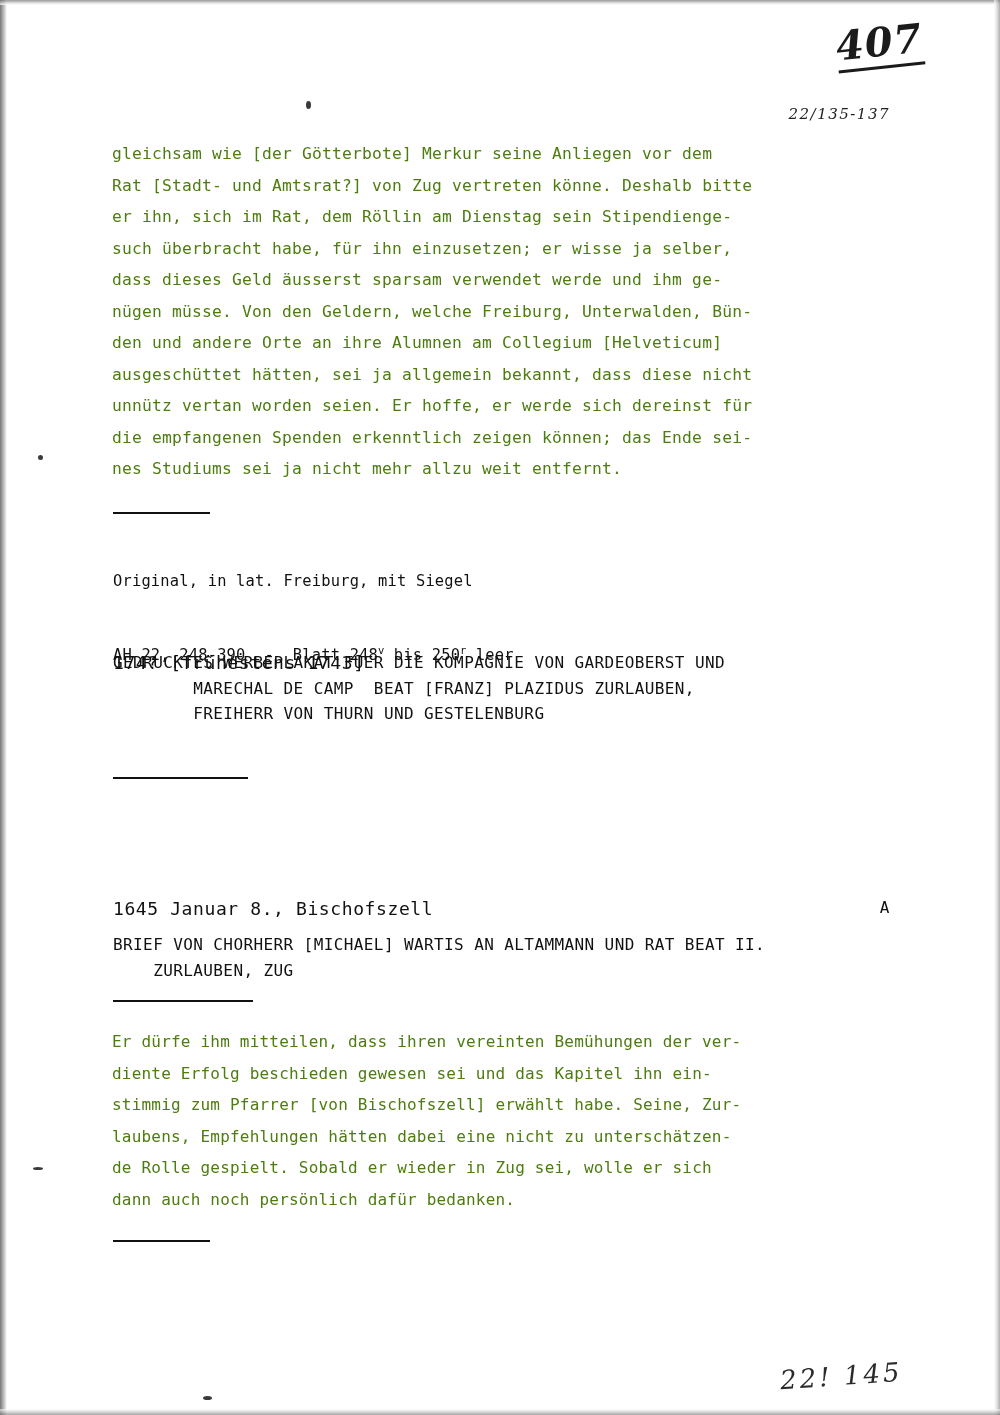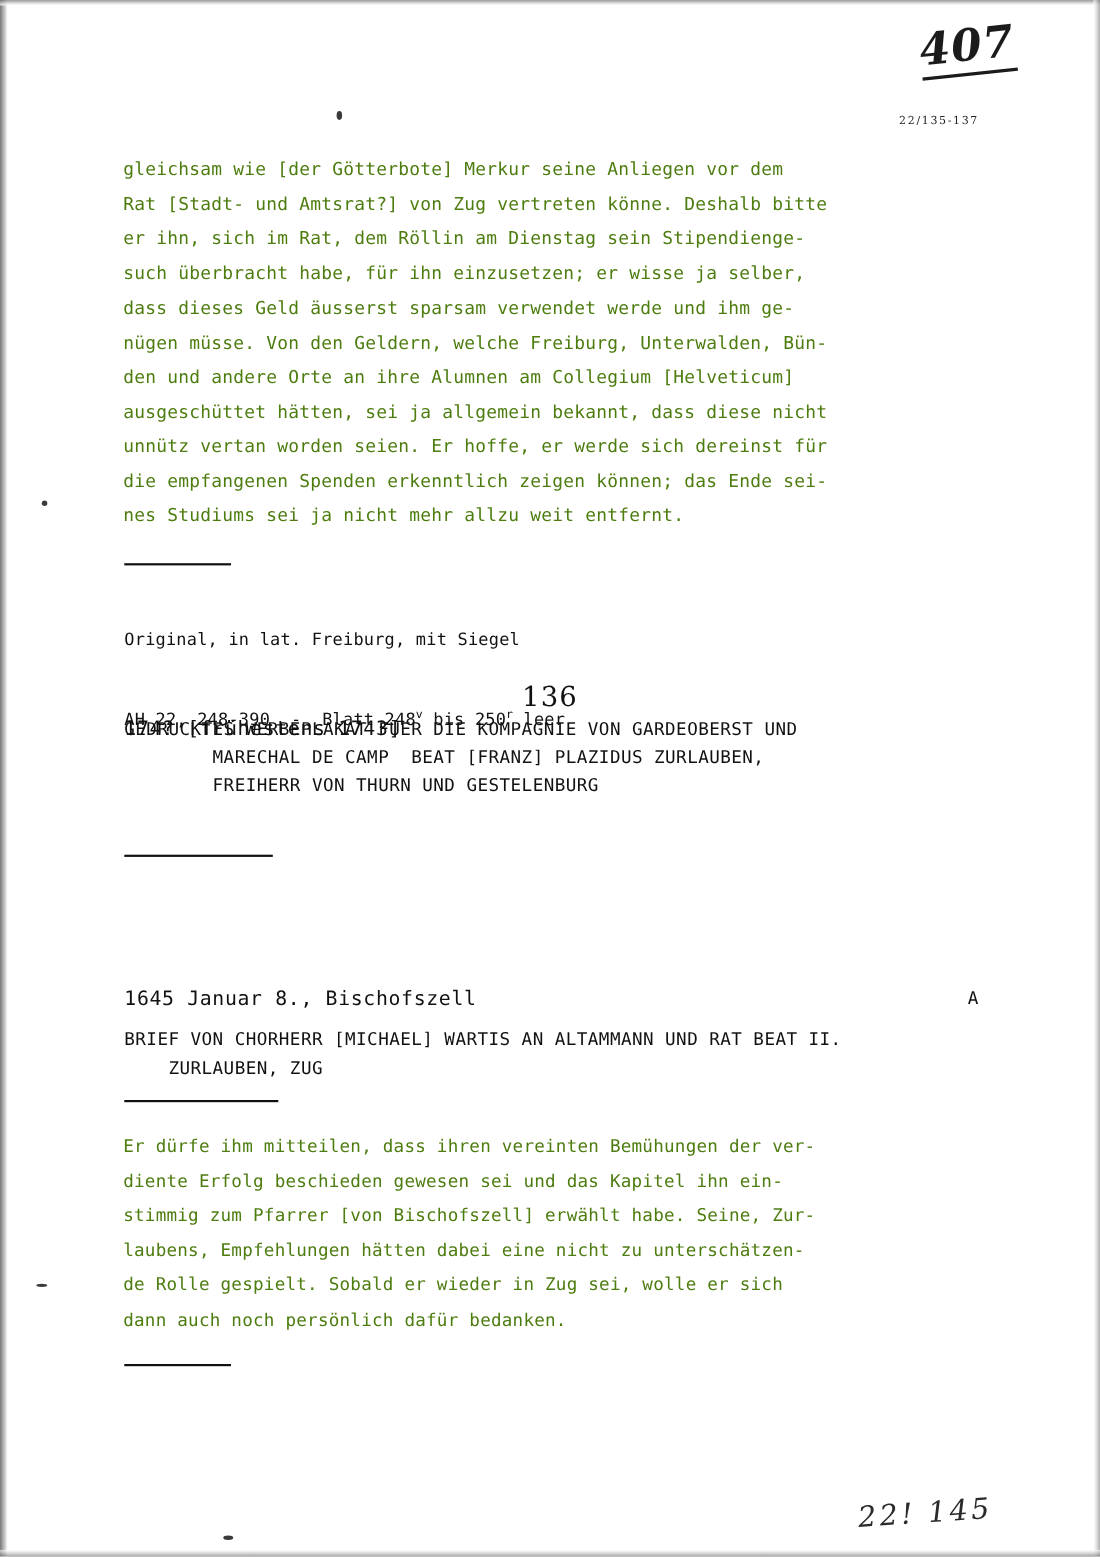--- a/index.html
+++ b/index.html
@@ -62,21 +62,22 @@
     display: inline-block;
     border-bottom: 3px solid #1b1b1b;
     padding-bottom: 1px;
   }
 
   .doc-ref {
     position: absolute;
     top: 105px;
     right: 110px;
     font-family: "DejaVu Serif", serif;
-    font-size: 10px;
+    font-style: italic;
+    font-size: 15px;
     letter-spacing: 1.5px;
     color: #222;
   }
 
   .body-block {
     position: absolute;
     left: 112px;
     width: 790px;
     font-size: 16.3px;
     line-height: 31.5px;
@@ -216,21 +217,20 @@
 die empfangenen Spenden erkenntlich zeigen können; das Ende sei-
 nes Studiums sei ja nicht mehr allzu weit entfernt.</div>
 
   <div class="rule" id="rule-1"></div>
 
   <div class="meta" id="orig-note">
     <div>Original, in lat. Freiburg, mit Siegel</div>
     <div><span>AH 22, 248-390  -  Blatt 248</span><sup class="sup">v</sup><span> bis 250</span><sup class="sup">r</sup><span> leer</span></div>
   </div>
 
-  <div class="section-number" id="secnum-136">136</div>
   <div class="entry-head" id="entry-136-date">174? [frühestens 1743]</div>
   <div class="entry-title" id="entry-136-title">GEDRUCKTES WERBEPLAKAT FUER DIE KOMPAGNIE VON GARDEOBERST UND
         MARECHAL DE CAMP  BEAT [FRANZ] PLAZIDUS ZURLAUBEN,
         FREIHERR VON THURN UND GESTELENBURG</div>
 
   <div class="rule" id="rule-2"></div>
 
 
   <div class="entry-head" id="entry-137-date">1645 Januar 8., Bischofszell</div>
   <div class="entry-side" id="entry-137-side">A</div>

